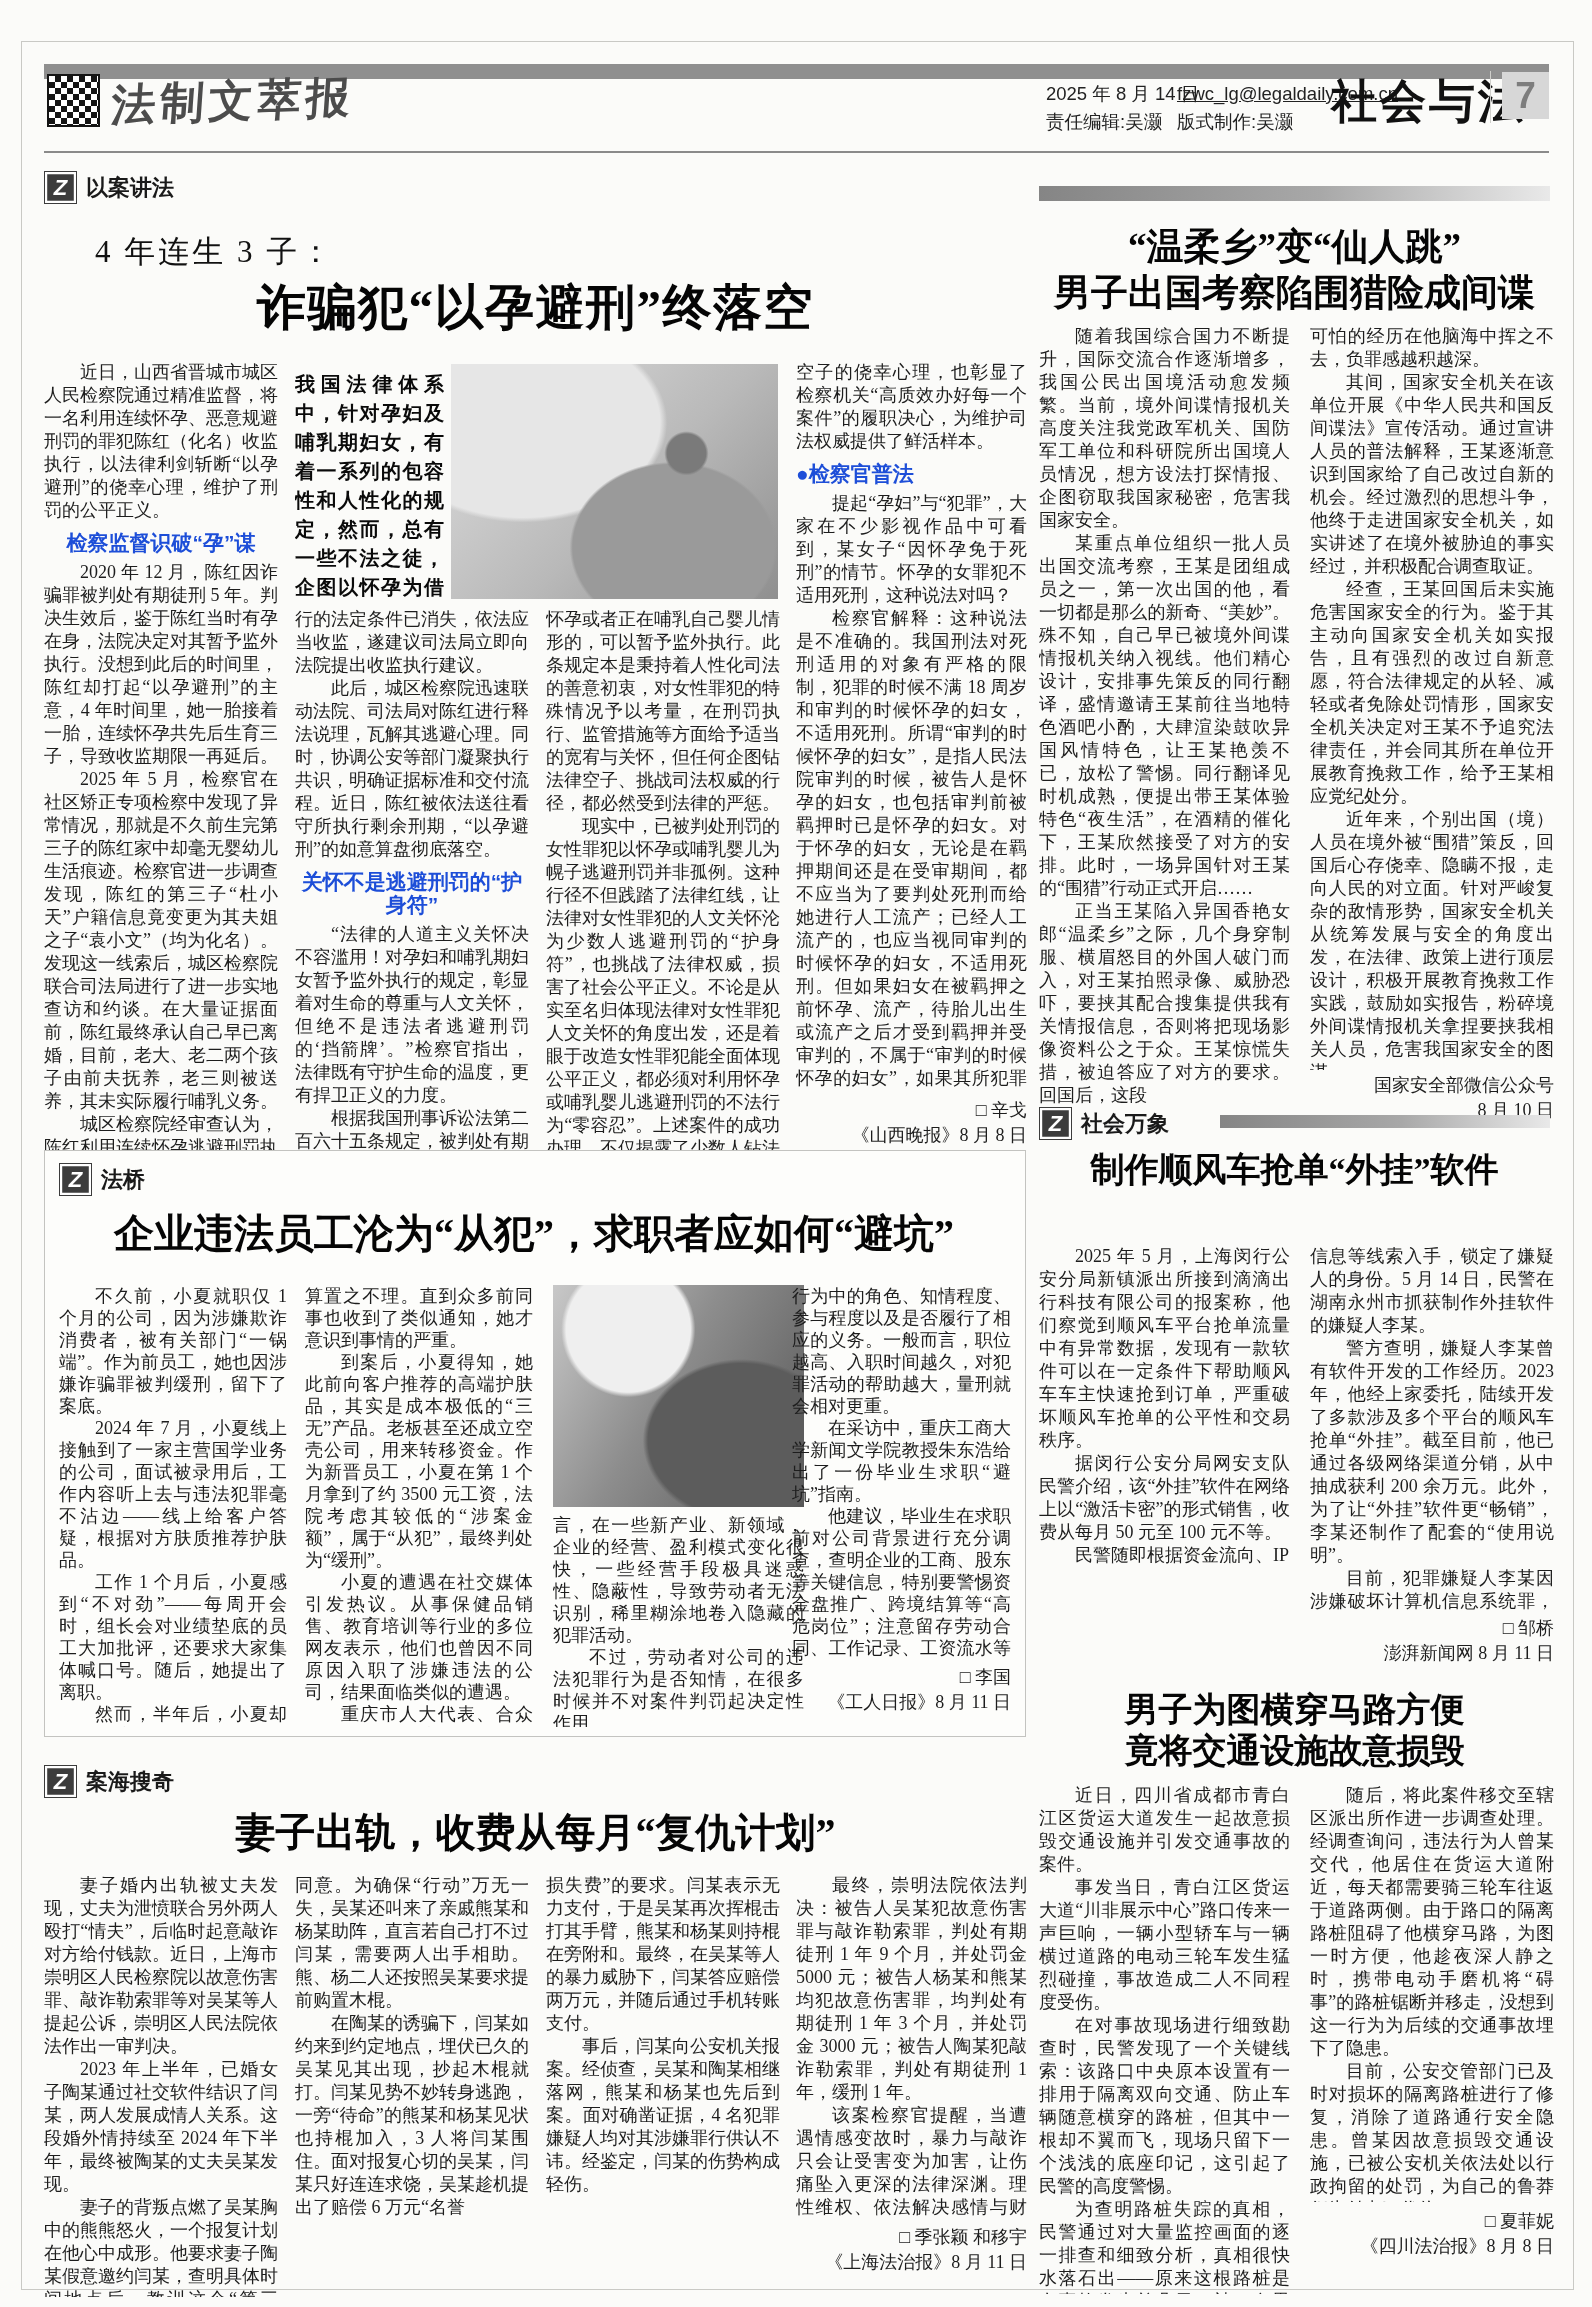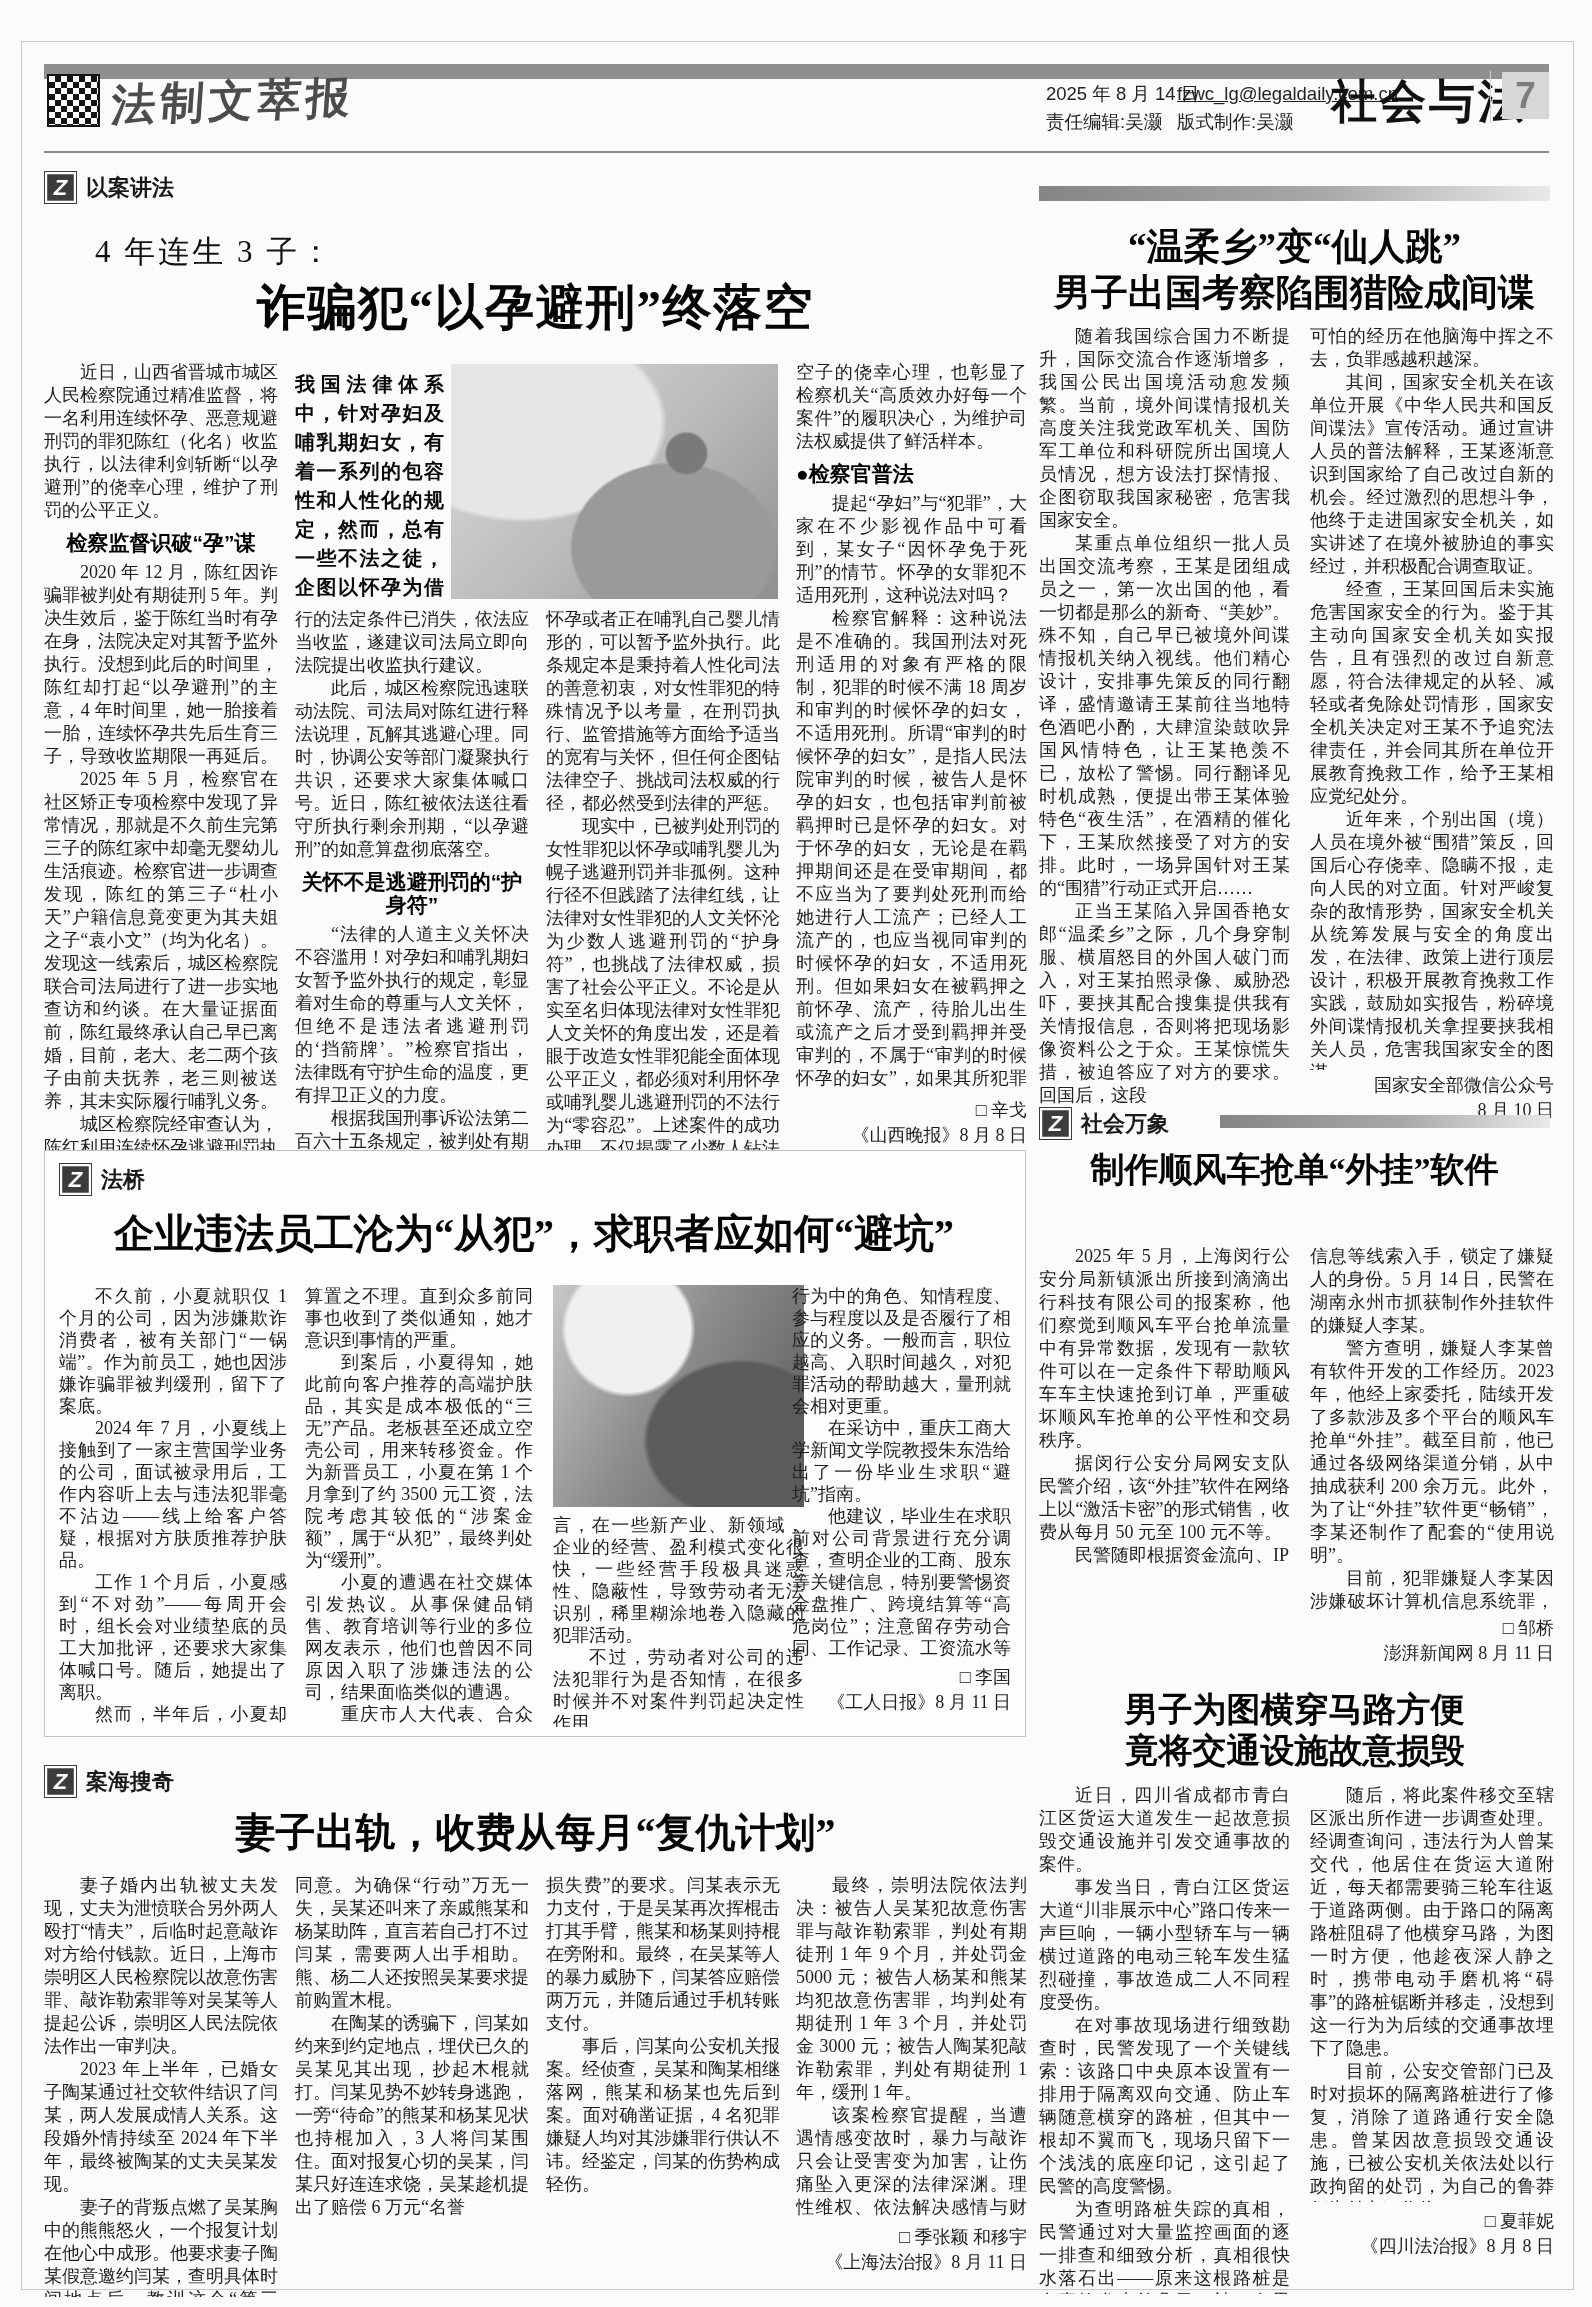--- a/index.html
+++ b/index.html
@@ -33,21 +33,21 @@
   .hl.h50{font-size:37px;}
   .hl.h46{font-size:34px;}
   
   .col,.bcol,.rcol{text-align:justify;overflow:hidden;color:#1d1d1d;}
   .col{font-size:18px;line-height:23px;}
   .bcol{font-size:18px;line-height:22px;}
   .rcol{font-size:18px;line-height:23px;}
   .col p,.bcol p,.rcol p{margin:0;text-indent:2em;}
   .col p.pc,.bcol p.pc,.rcol p.pc{text-indent:0;}
   h4.sub,h4.subl{margin:9px 0 7.4px 0;font-family:"Liberation Sans",sans-serif;
-        font-weight:bold;font-size:21px;text-align:center;color:#000000;}
+        font-weight:bold;font-size:21px;text-align:center;color:#1d4ed8;}
   h4.subl{text-align:left;}
   .byl{font-size:18px;line-height:25px;text-align:right;color:#1d1d1d;}
   .byl p{margin:0;font-family:Liberation Serif, serif;}
   
   .intro{font-family:"Liberation Sans",sans-serif;font-weight:bold;font-size:20px;
          line-height:29px;text-align:justify;color:#0a0a0a;overflow:hidden;}
   
   .photo1{background:
      radial-gradient(circle at 72% 38%, #7a7a7a 0 7%, rgba(0,0,0,0) 8%),
      radial-gradient(ellipse at 68% 78%, #9a9a9a 0 32%, rgba(0,0,0,0) 33%),
@@ -94,21 +94,21 @@
 
   <div class="abs col" style="left:44px;top:361px;width:234px;height:806px;">
       <p class="p">近日，山西省晋城市城区人民检察院通过精准监督，将一名利用连续怀孕、恶意规避刑罚的罪犯陈红（化名）收监执行，以法律利剑斩断“以孕避刑”的侥幸心理，维护了刑罚的公平正义。</p>
       <h4 class="sub">检察监督识破“孕”谋</h4>
       <p class="p">2020 年 12 月，陈红因诈骗罪被判处有期徒刑 5 年。判决生效后，鉴于陈红当时有孕在身，法院决定对其暂予监外执行。没想到此后的时间里，陈红却打起“以孕避刑”的主意，4 年时间里，她一胎接着一胎，连续怀孕共先后生育三子，导致收监期限一再延后。</p>
       <p class="p">2025 年 5 月，检察官在社区矫正专项检察中发现了异常情况，那就是不久前生完第三子的陈红家中却毫无婴幼儿生活痕迹。检察官进一步调查发现，陈红的第三子“杜小天”户籍信息竟变更为其夫姐之子“袁小文”（均为化名）。发现这一线索后，城区检察院联合司法局进行了进一步实地查访和约谈。在大量证据面前，陈红最终承认自己早已离婚，目前，老大、老二两个孩子由前夫抚养，老三则被送养，其未实际履行哺乳义务。</p>
       <p class="p">城区检察院经审查认为，陈红利用连续怀孕逃避刑罚执行，且已不再哺乳婴儿，暂予监外执</p>
     </div>
   <div class="abs col" style="left:295px;top:608px;width:234px;height:559px;">
       <p class="pc">行的法定条件已消失，依法应当收监，遂建议司法局立即向法院提出收监执行建议。</p>
-      <p class="p">此后，城区检察院迅速联动法院、司法局对陈红进行释法说理，瓦解其逃避心理。同时，协调公安等部门凝聚执行共识，还要求大家集体喊口号。近日，陈红被依法送往看守所执行剩余刑期，“以孕避刑”的如意算盘彻底落空。</p>
+      <p class="p">此后，城区检察院迅速联动法院、司法局对陈红进行释法说理，瓦解其逃避心理。同时，协调公安等部门凝聚执行共识，明确证据标准和交付流程。近日，陈红被依法送往看守所执行剩余刑期，“以孕避刑”的如意算盘彻底落空。</p>
       <h4 class="sub">关怀不是逃避刑罚的“护身符”</h4>
       <p class="p">“法律的人道主义关怀决不容滥用！对孕妇和哺乳期妇女暂予监外执行的规定，彰显着对生命的尊重与人文关怀，但绝不是违法者逃避刑罚的‘挡箭牌’。”检察官指出，法律既有守护生命的温度，更有捍卫正义的力度。</p>
       <p class="p">根据我国刑事诉讼法第二百六十五条规定，被判处有期徒刑或者拘役的女性罪犯，有</p>
     </div>
   <div class="abs col" style="left:546px;top:608px;width:234px;height:559px;">
       <p class="pc">怀孕或者正在哺乳自己婴儿情形的，可以暂予监外执行。此条规定本是秉持着人性化司法的善意初衷，对女性罪犯的特殊情况予以考量，在刑罚执行、监管措施等方面给予适当的宽宥与关怀，但任何企图钻法律空子、挑战司法权威的行径，都必然受到法律的严惩。</p>
       <p class="p">现实中，已被判处刑罚的女性罪犯以怀孕或哺乳婴儿为幌子逃避刑罚并非孤例。这种行径不但践踏了法律红线，让法律对女性罪犯的人文关怀沦为少数人逃避刑罚的“护身符”，也挑战了法律权威，损害了社会公平正义。不论是从实至名归体现法律对女性罪犯人文关怀的角度出发，还是着眼于改造女性罪犯能全面体现公平正义，都必须对利用怀孕或哺乳婴儿逃避刑罚的不法行为“零容忍”。上述案件的成功办理，不仅揭露了少数人钻法律</p>
     </div>
   <div class="abs col" style="left:796px;top:361px;width:231px;height:729px;">
       <p class="pc">空子的侥幸心理，也彰显了检察机关“高质效办好每一个案件”的履职决心，为维护司法权威提供了鲜活样本。</p>

